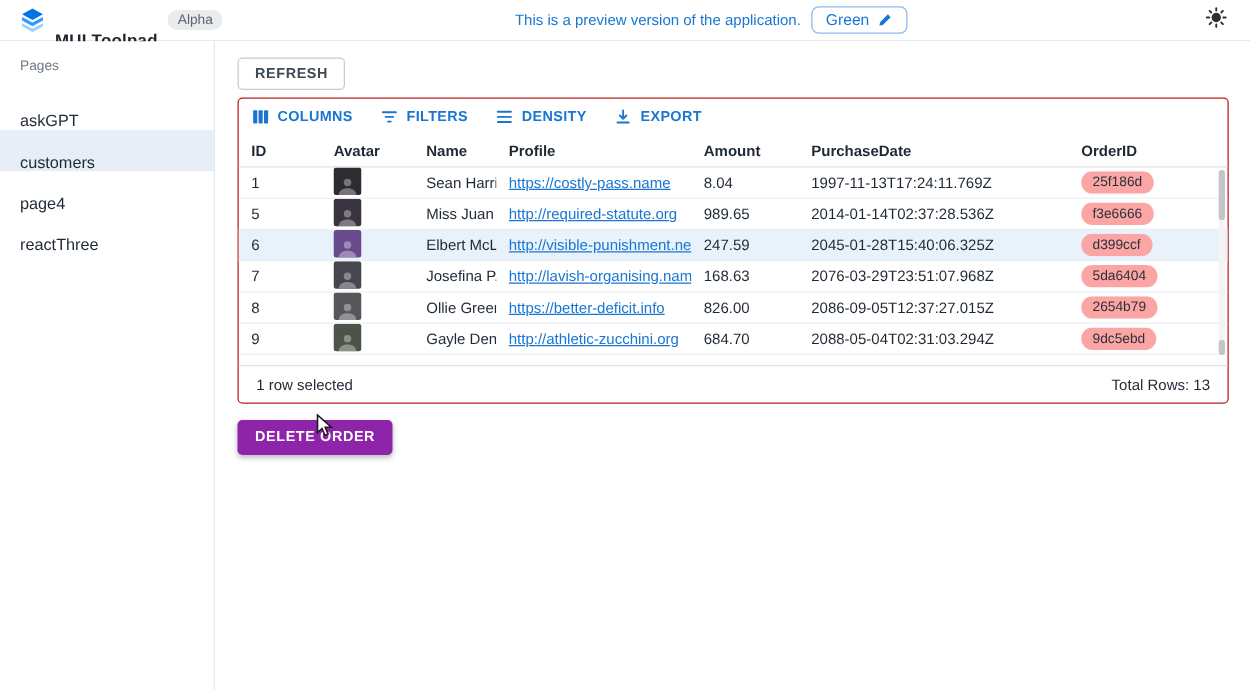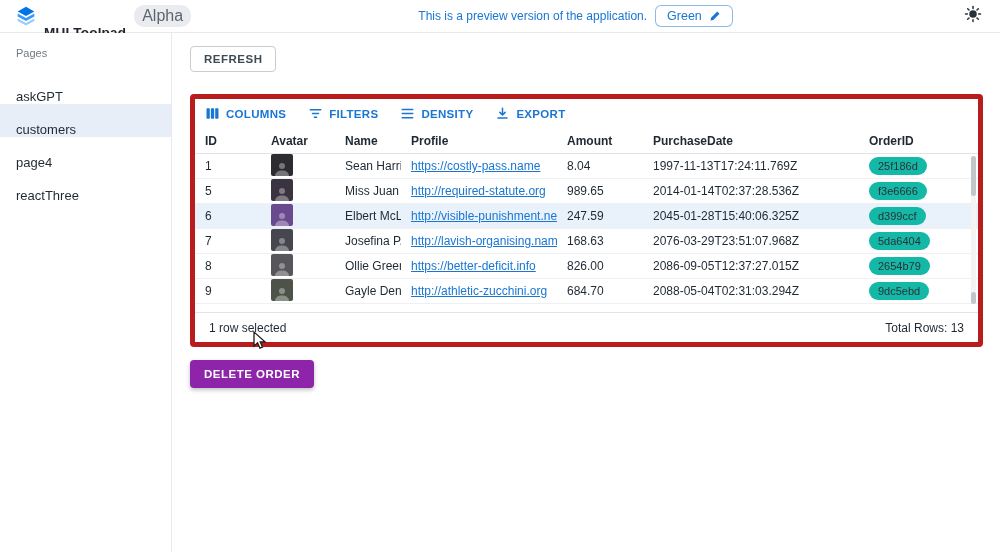--- a/index.html
+++ b/index.html
@@ -5,61 +5,61 @@
   * { box-sizing: border-box; margin: 0; padding: 0; }
   html,body { background:#fff; }
   body { font-family: "Liberation Sans", "DejaVu Sans", sans-serif; color:#1f2933; }
   .app { position:relative; width:1000px; height:552px; overflow:hidden; background:#fff; }
 
   
   .appbar { height:33px; display:flex; align-items:center; padding:0 14px 0 16px; border-bottom:1px solid #e7e9ec; background:#fff; }
   .brand { display:flex; align-items:center; gap:8px; }
   .logo svg { display:block; }
   .app-title { font-size:13.5px; font-weight:bold; color:#20262d; letter-spacing:.2px;margin-top:32px; }
-  .chip-alpha { font-size:16px; color:#5b6670; background:#e9ebee; border-radius:10px; padding:2px 8px;text-align:center; }
+  .chip-alpha { font-size:11px; color:#5b6670; background:#e9ebee; border-radius:10px; padding:2px 8px;text-align:center; }
   .appbar .spacer { flex:1; }
   .center-group { display:flex; align-items:center; gap:8px; }
   .preview-text { font-size:12px; color:var(--primary); }
   .edit-btn { display:flex; align-items:center; gap:6px; background:#fff; border:1px solid rgba(25,118,210,.5); border-radius:6px; color:var(--primary); font-size:12.5px; padding:3px 11px; cursor:pointer; font-family:inherit; }
   .edit-btn svg { display:block; }
   .theme-toggle { display:flex; align-items:center; justify-content:center; width:26px; height:26px; cursor:pointer; }
 
   
   .shell { display:flex; height:519px; }
   .sidebar { width:172px; border-right:1px solid #e7e9ec; background:#fff; flex-shrink:0; }
   .pages-label { font-size:11px; color:#6f7983; padding:14px 16px 12px; }
   .nav-item { height:33px; display:flex; align-items:flex-end; padding-left:16px; font-size:13px; color:#1f2933; cursor:pointer; }
   .nav-item.selected { background:var(--sidebar-selected); }
 
   .main { flex:1; position:relative; padding:13px 0 0 18px; background:#fff; }
 
   
   .refresh-btn { background:#fff; border:1px solid #c6ccd2; border-radius:4px; padding:6px 13px; font-size:11.5px; font-weight:bold; letter-spacing:.5px; color:#3e4a56; cursor:pointer; font-family:inherit; }
 
   
-  .card { width:793px; margin-top:22px; border:5px solid #b91c1c; border-radius:4px; background:#fff; }
+  .card { width:793px; margin-top:6px; border:1px solid #b91c1c; border-radius:4px; background:#fff; }
   .grid-toolbar { display:flex; align-items:center; gap:22px; padding:7px 10px; }
   .tb-btn { display:flex; align-items:center; gap:6px; background:none; border:none; color:var(--primary); font-size:11.5px; font-weight:bold; letter-spacing:.3px; cursor:pointer; font-family:inherit; }
   .tb-btn svg { display:block; }
 
   .thead, .trow { display:grid; grid-template-columns:66px 74px 66px 156px 96px 206px 108px; align-items:center; }
   .thead { height:26px; border-bottom:1px solid #e0e3e7; font-weight:bold; font-size:12px; }
   .hc, .c { padding-left:10px; white-space:nowrap; overflow:hidden; }
   .hc-date, .c-date { text-align:left; padding-right:14px; padding-left:0; }
 
   .rows-viewport { position:relative; }
   .trow { height:25px; border-bottom:1px solid #eef0f2; font-size:12px; cursor:pointer; }
   .trow.selected { background:var(--row-selected); }
   .avatar { width:22px; height:22px; border-radius:2px; display:inline-flex; align-items:flex-end; justify-content:center; overflow:hidden; }
   .link { color:var(--link); text-decoration:underline; font-size:12px; cursor:pointer; }
   .chip { display:inline-block; background:#e4e6e8; border-radius:12px; padding:3px 9px; font-size:11px; color:#2b3publique publications publications publpublique{}</style><style>
   .chip { display:inline-block; background:#e4e6e8; border-radius:12px; padding:3px 9px; font-size:11px; color:#2b3publique;}
   </style>
   <style>
-  .chip { display:inline-block; background:#14b8a6; border-radius:12px; padding:3px 9px; font-size:11px; color:#2c3138; }
+  .chip { display:inline-block; background:#fca5a5; border-radius:12px; padding:3px 9px; font-size:11px; color:#2c3138; }
   .rows-spacer { height:8px; }
   .vscroll { position:absolute; top:2px; right:2px; width:5px; height:148px; background:#f4f4f4; border-radius:3px; }
   .vthumb { width:5px; height:40px; background:#c2c6ca; border-radius:3px; }
   .vthumb2 { position:absolute; bottom:0; width:5px; height:12px; background:#c2c6ca; border-radius:3px; }
 
   .grid-footer { display:flex; align-items:center; justify-content:space-between; border-top:1px solid #e0e3e7; height:30px; padding:0 14px; font-size:12px; }
 
   
   .delete-btn { margin-top:13px; background:var(--delete-purple); color:#fff; border:none; border-radius:4px; padding:8px 14px; font-size:11.5px; font-weight:bold; letter-spacing:.5px; cursor:pointer; box-shadow:0 2px 4px rgba(0,0,0,.25); font-family:inherit; }
   .cursor-overlay { position:absolute; left:252px; top:331px; pointer-events:none; }

